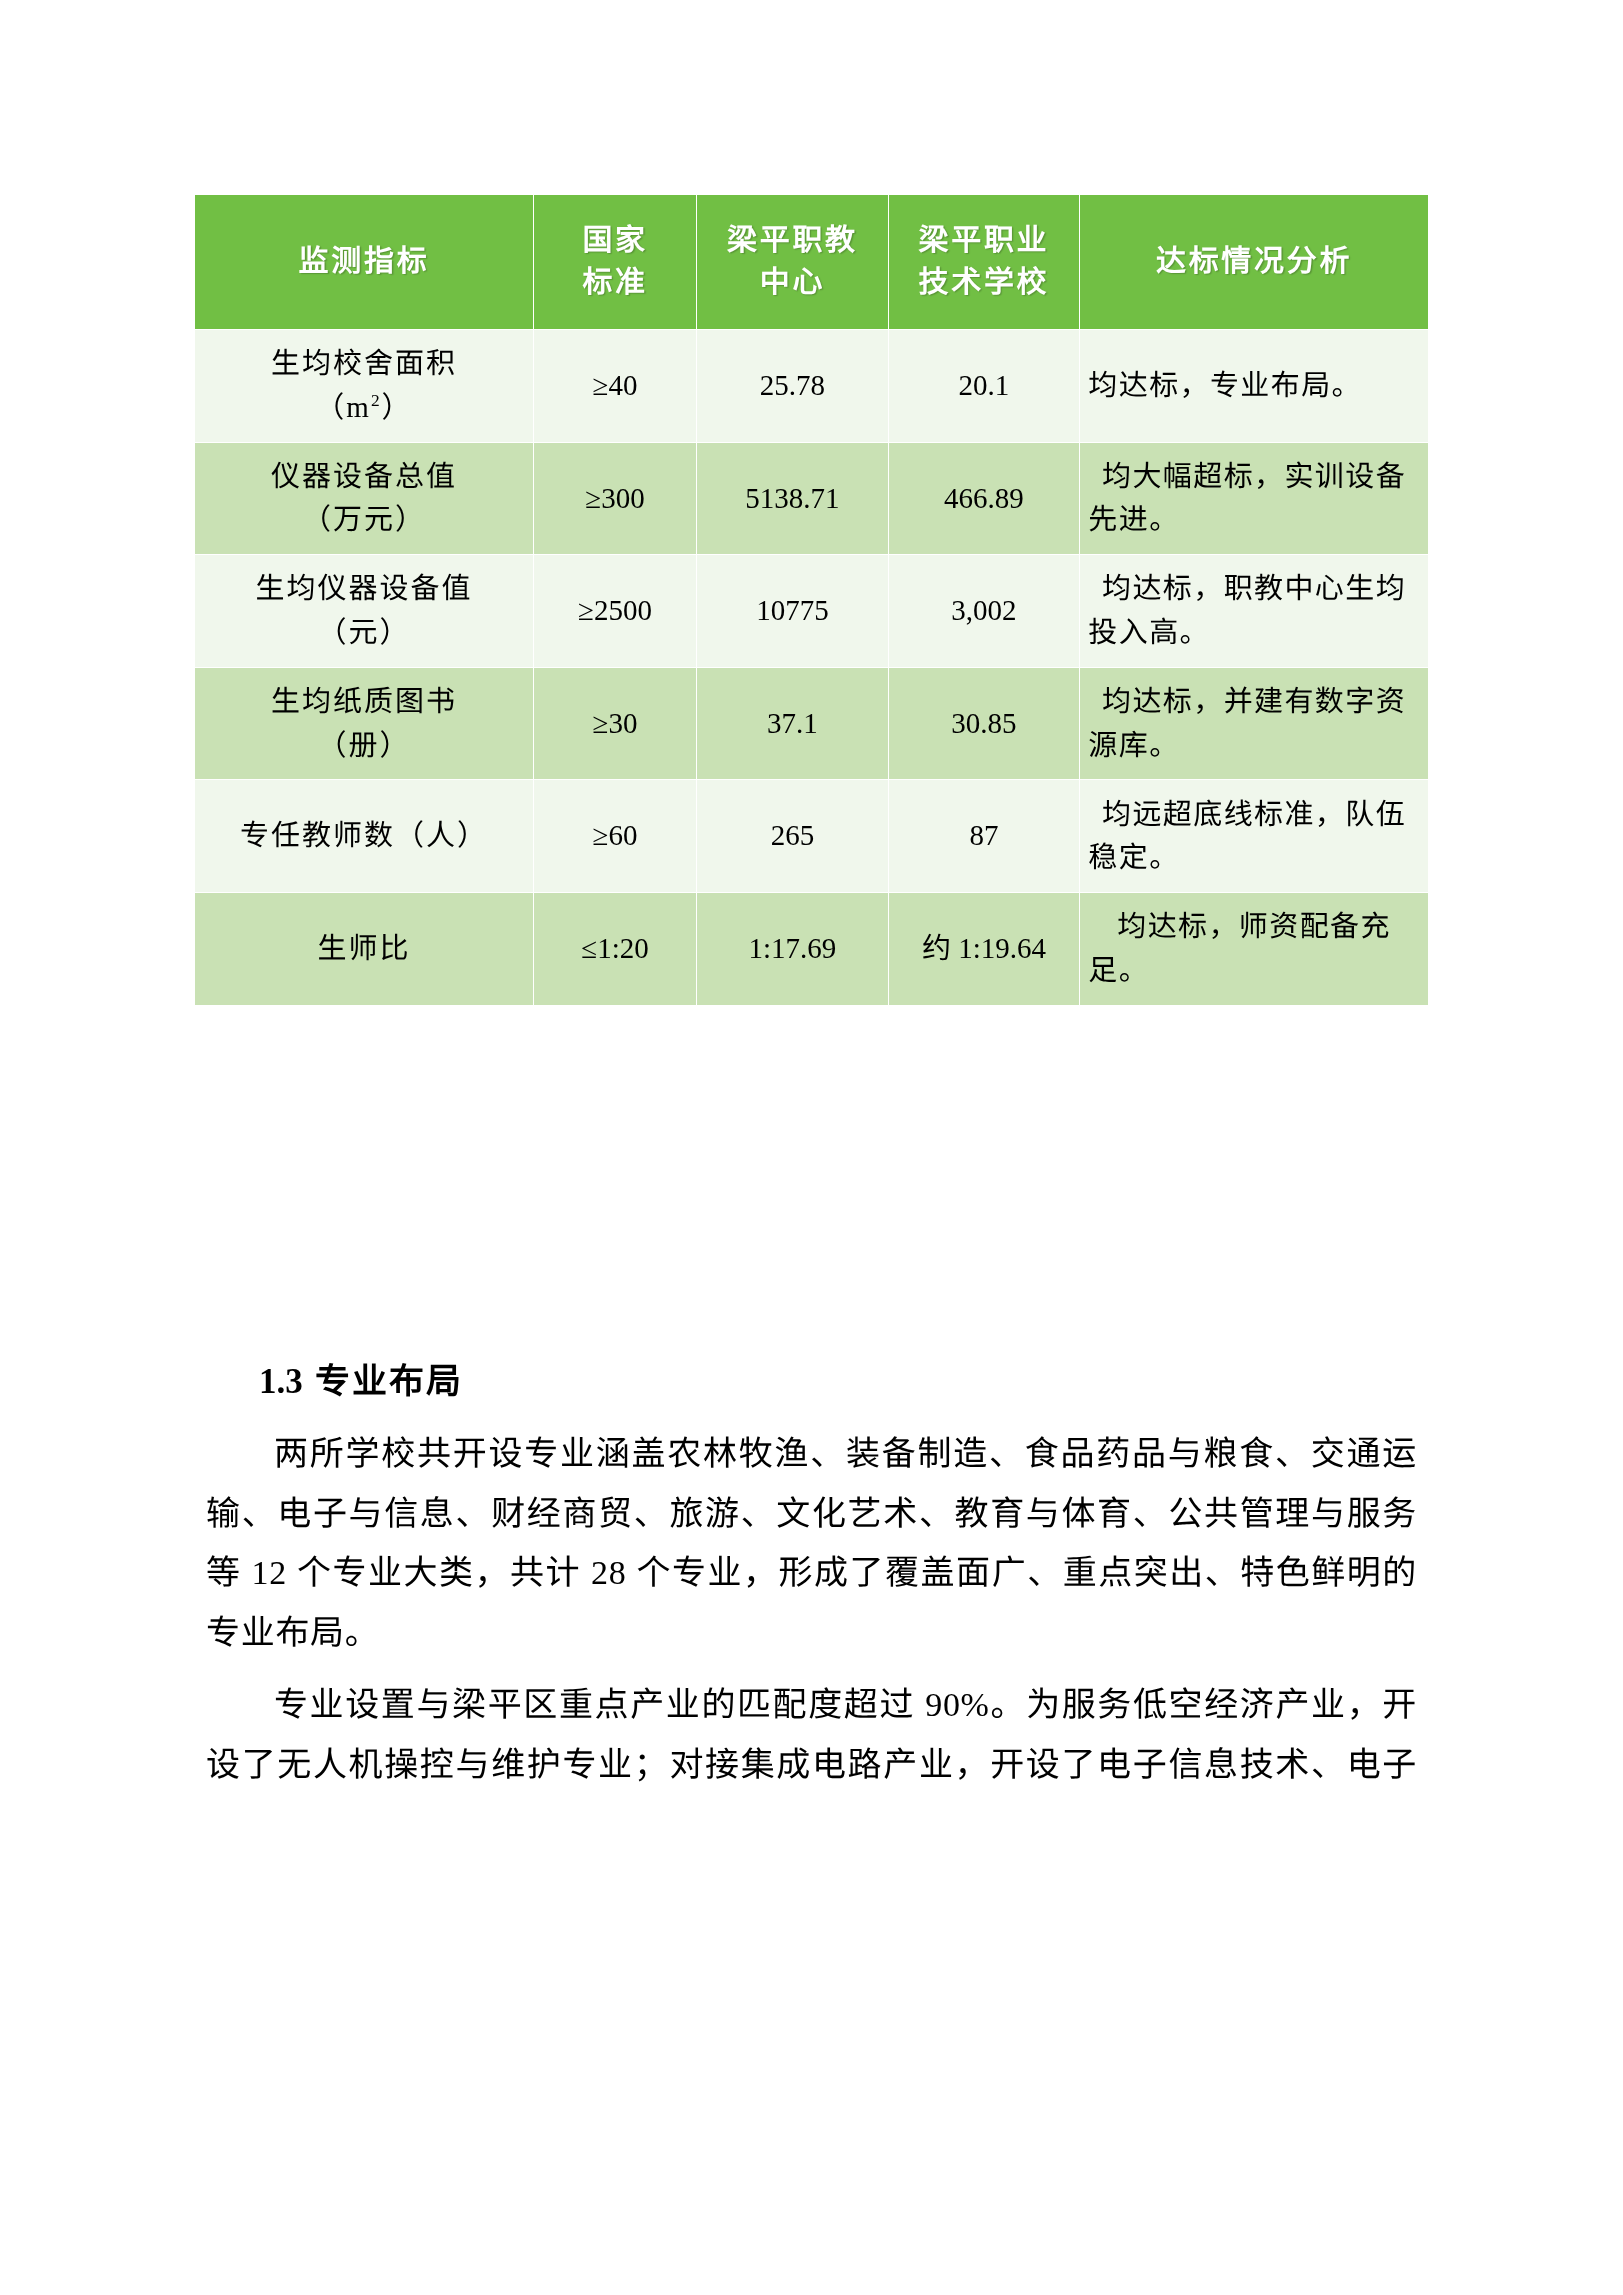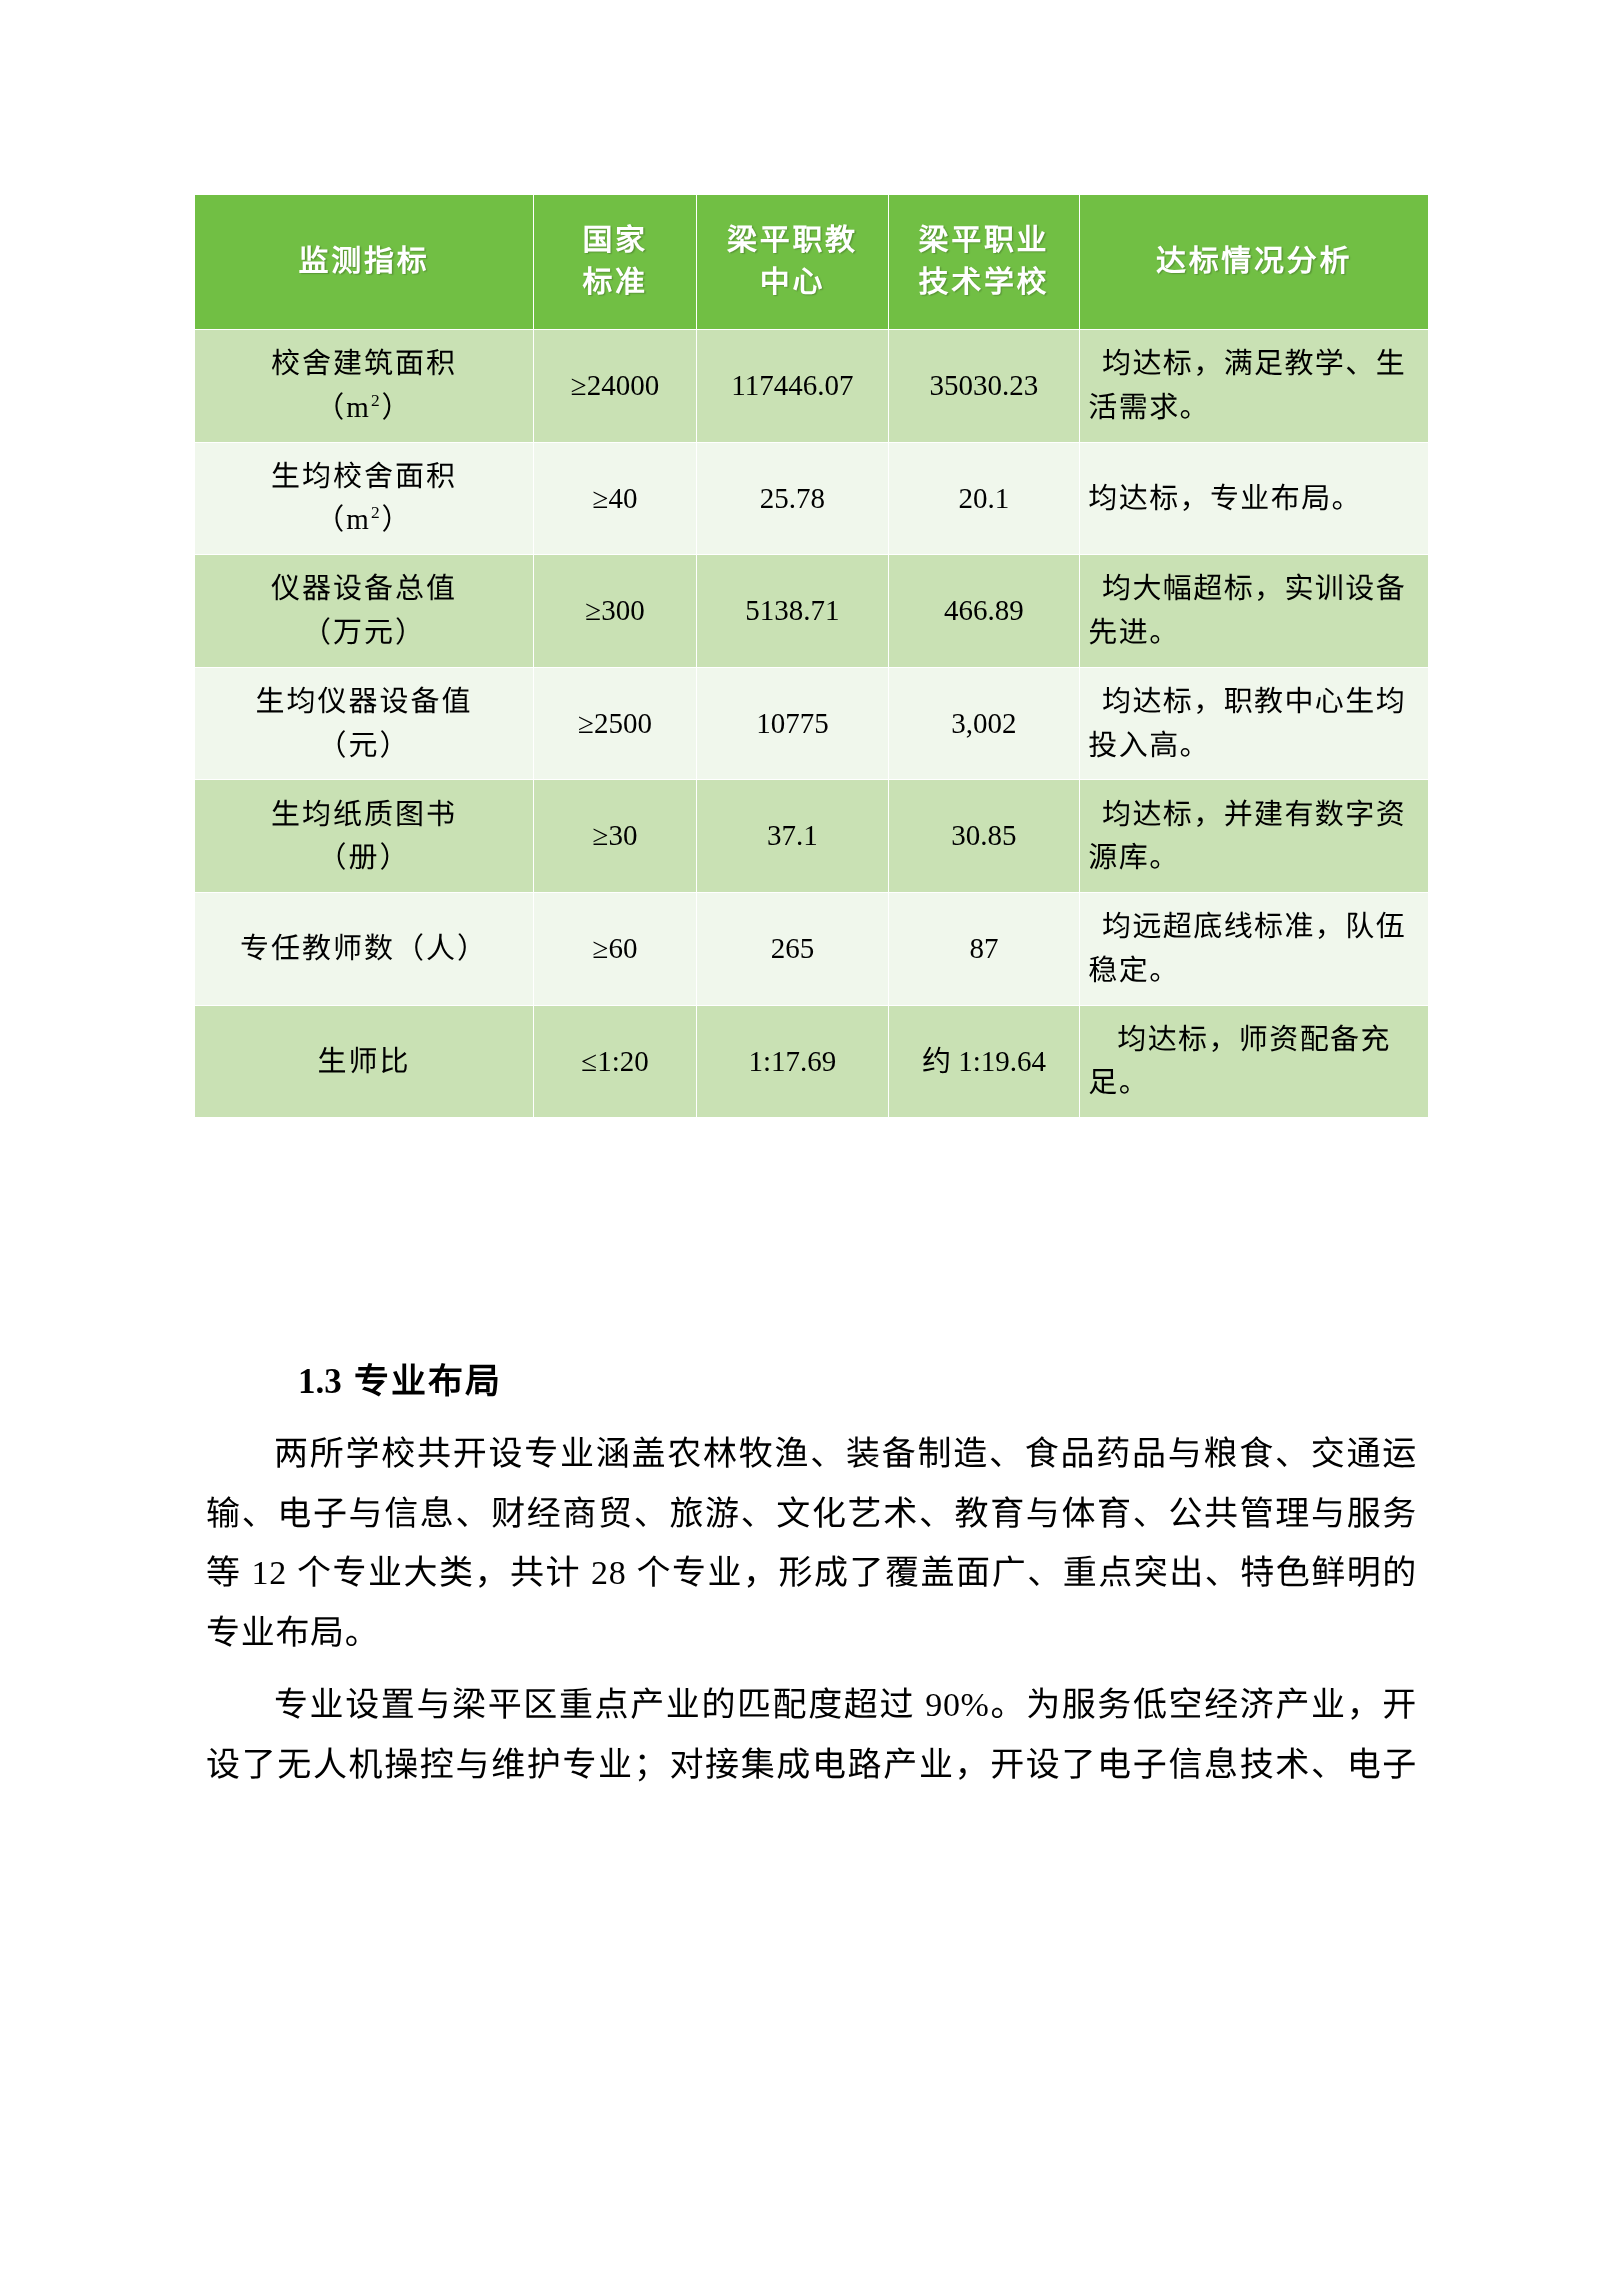--- a/index.html
+++ b/index.html
@@ -103,21 +103,20 @@
     font-weight: bold;
     margin: 0 0 4.1px 0;
     padding: 0;
     letter-spacing: 2px;
     text-indent: 65px;
     line-height: 1.68;
   }
   h2.section-heading .num {
     letter-spacing: 0;
     margin-right: 12.3px;
-    margin-left: 39px;
   }
   p.para {
     font-size: 34px;
     line-height: 1.76;
     margin: 12px;
     padding: 0;
     text-indent: 68px;
     text-align: justify;
     text-align-last: left;
     letter-spacing: 0.7px;
@@ -166,30 +165,20 @@
             <span>梁平职业</span><br>
             <span>技术学校</span>
           </th>
           <th>
             <span>达标情况分析</span>
           </th>
         </tr>
       </thead>
       <tbody>
 
-        <tr class="band-dark">
-          <td class="metric-name">
-            <span class="sub">校舍建筑面积</span>
-            <span class="sub"><span>（m</span><sup class="sq">2</sup><span>）</span></span>
-          </td>
-          <td class="num">≥24000</td>
-          <td class="num">117446.07</td>
-          <td class="num">35030.23</td>
-          <td class="analysis">均达标，满足教学、生活需求。</td>
-        </tr>
 
         <tr class="band-light">
           <td class="metric-name">
             <span class="sub">生均校舍面积</span>
             <span class="sub"><span>（m</span><sup class="sq">2</sup><span>）</span></span>
           </td>
           <td class="num">≥40</td>
           <td class="num">25.78</td>
           <td class="num">20.1</td>
           <td class="analysis">均达标，专业布局。</td>

